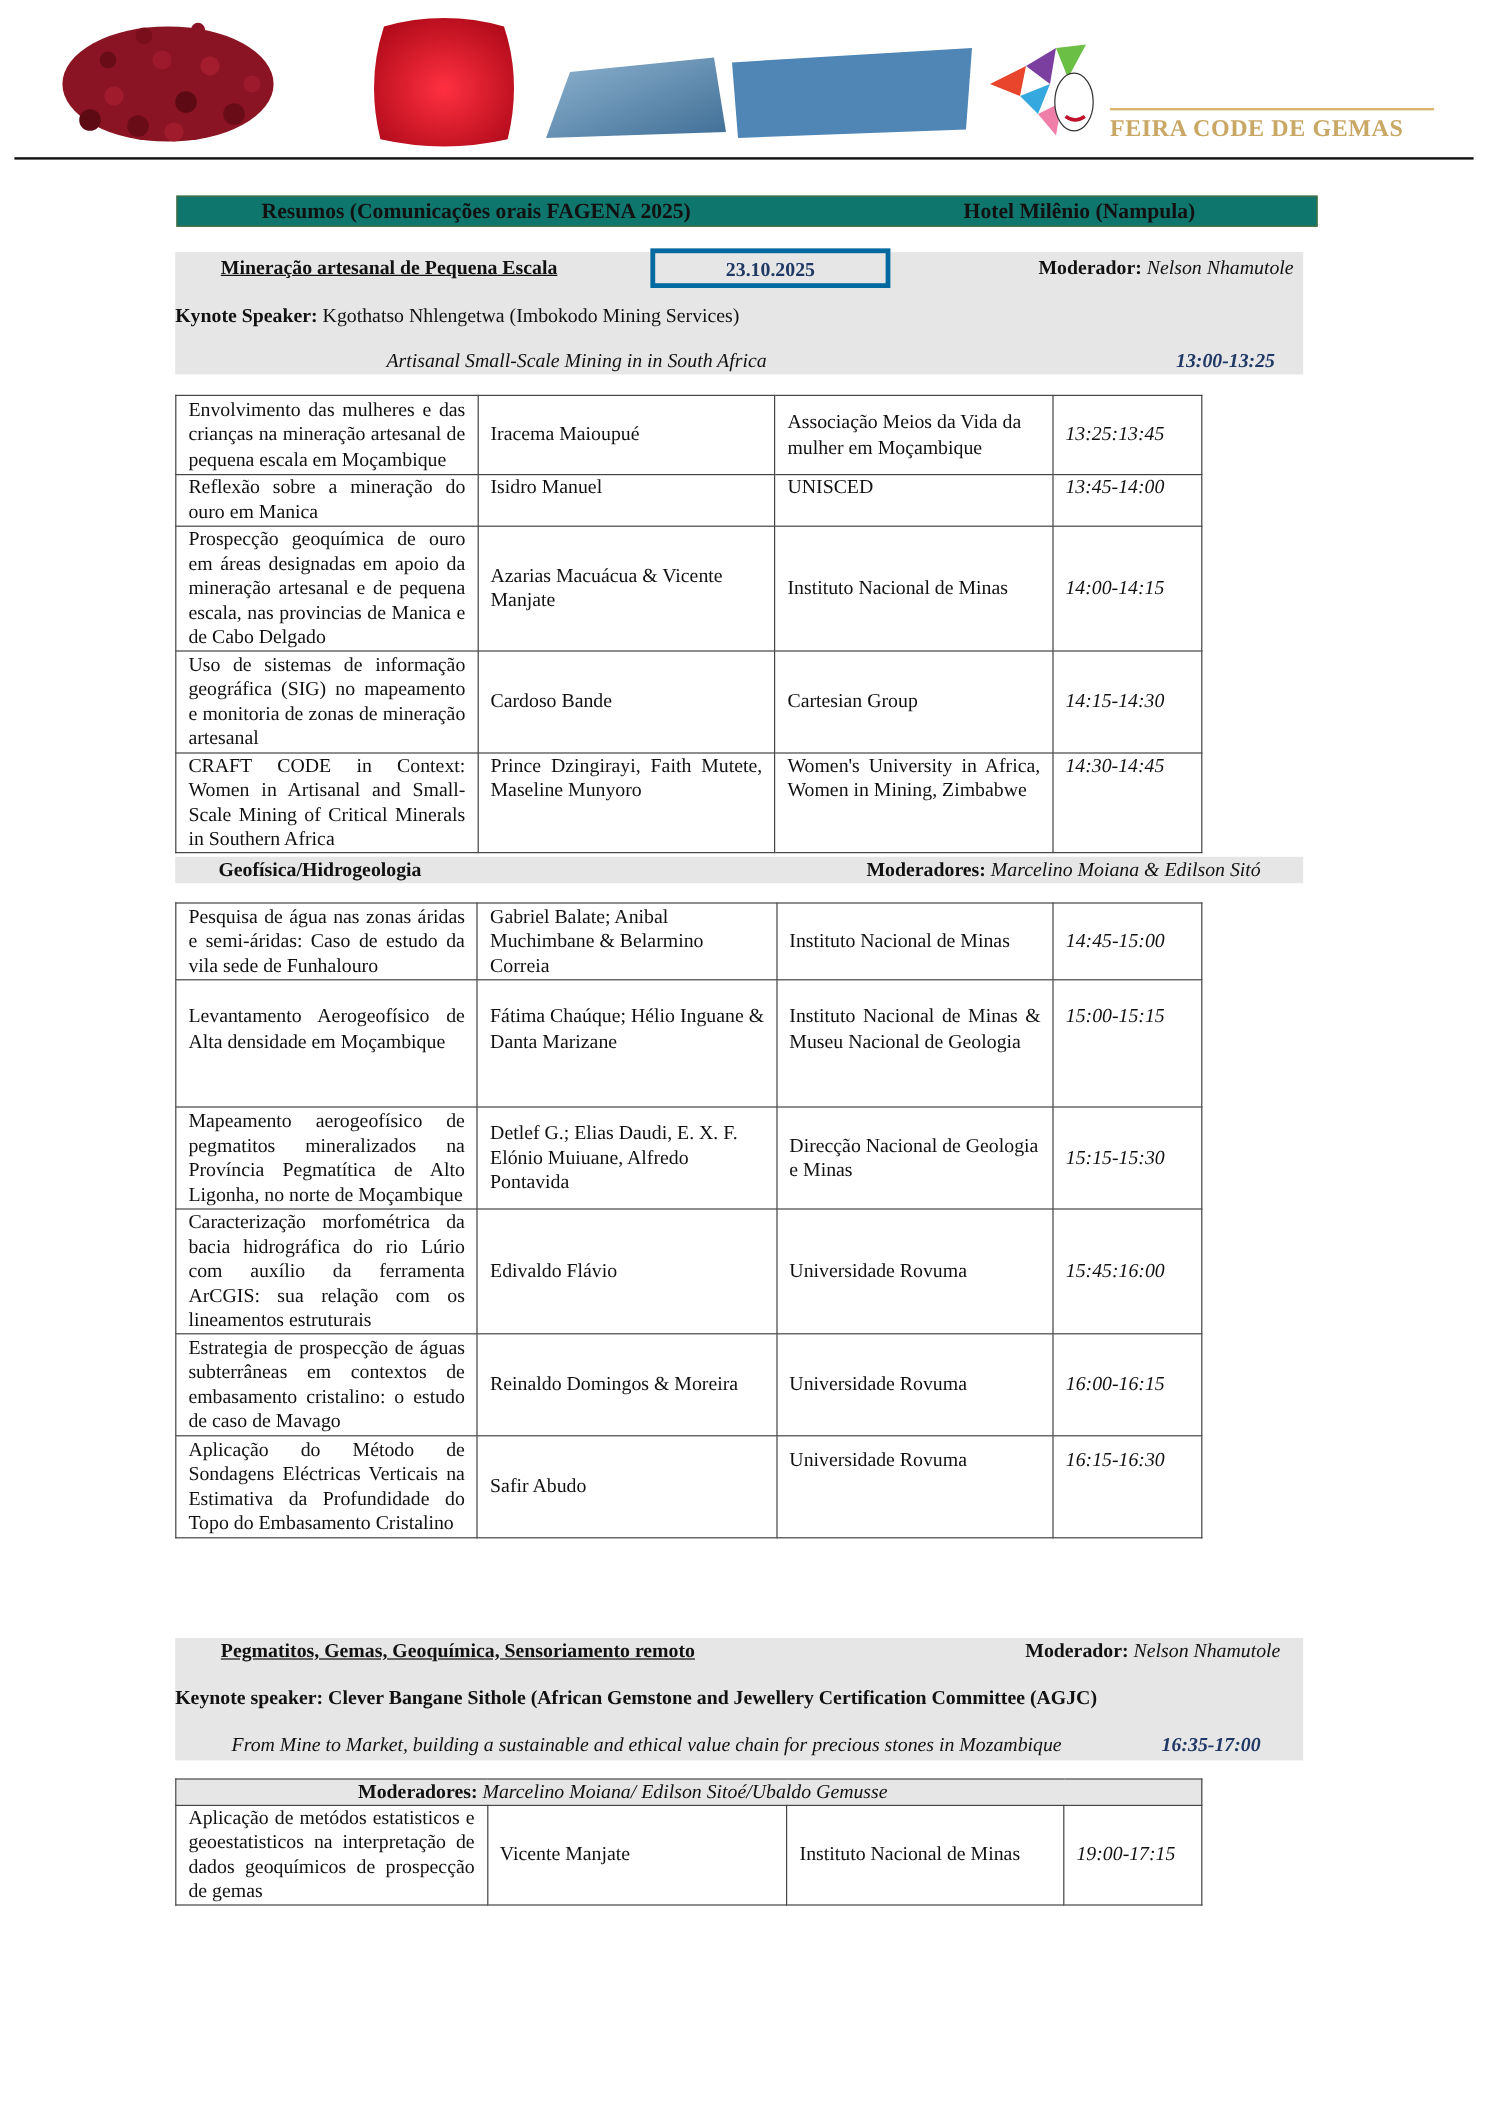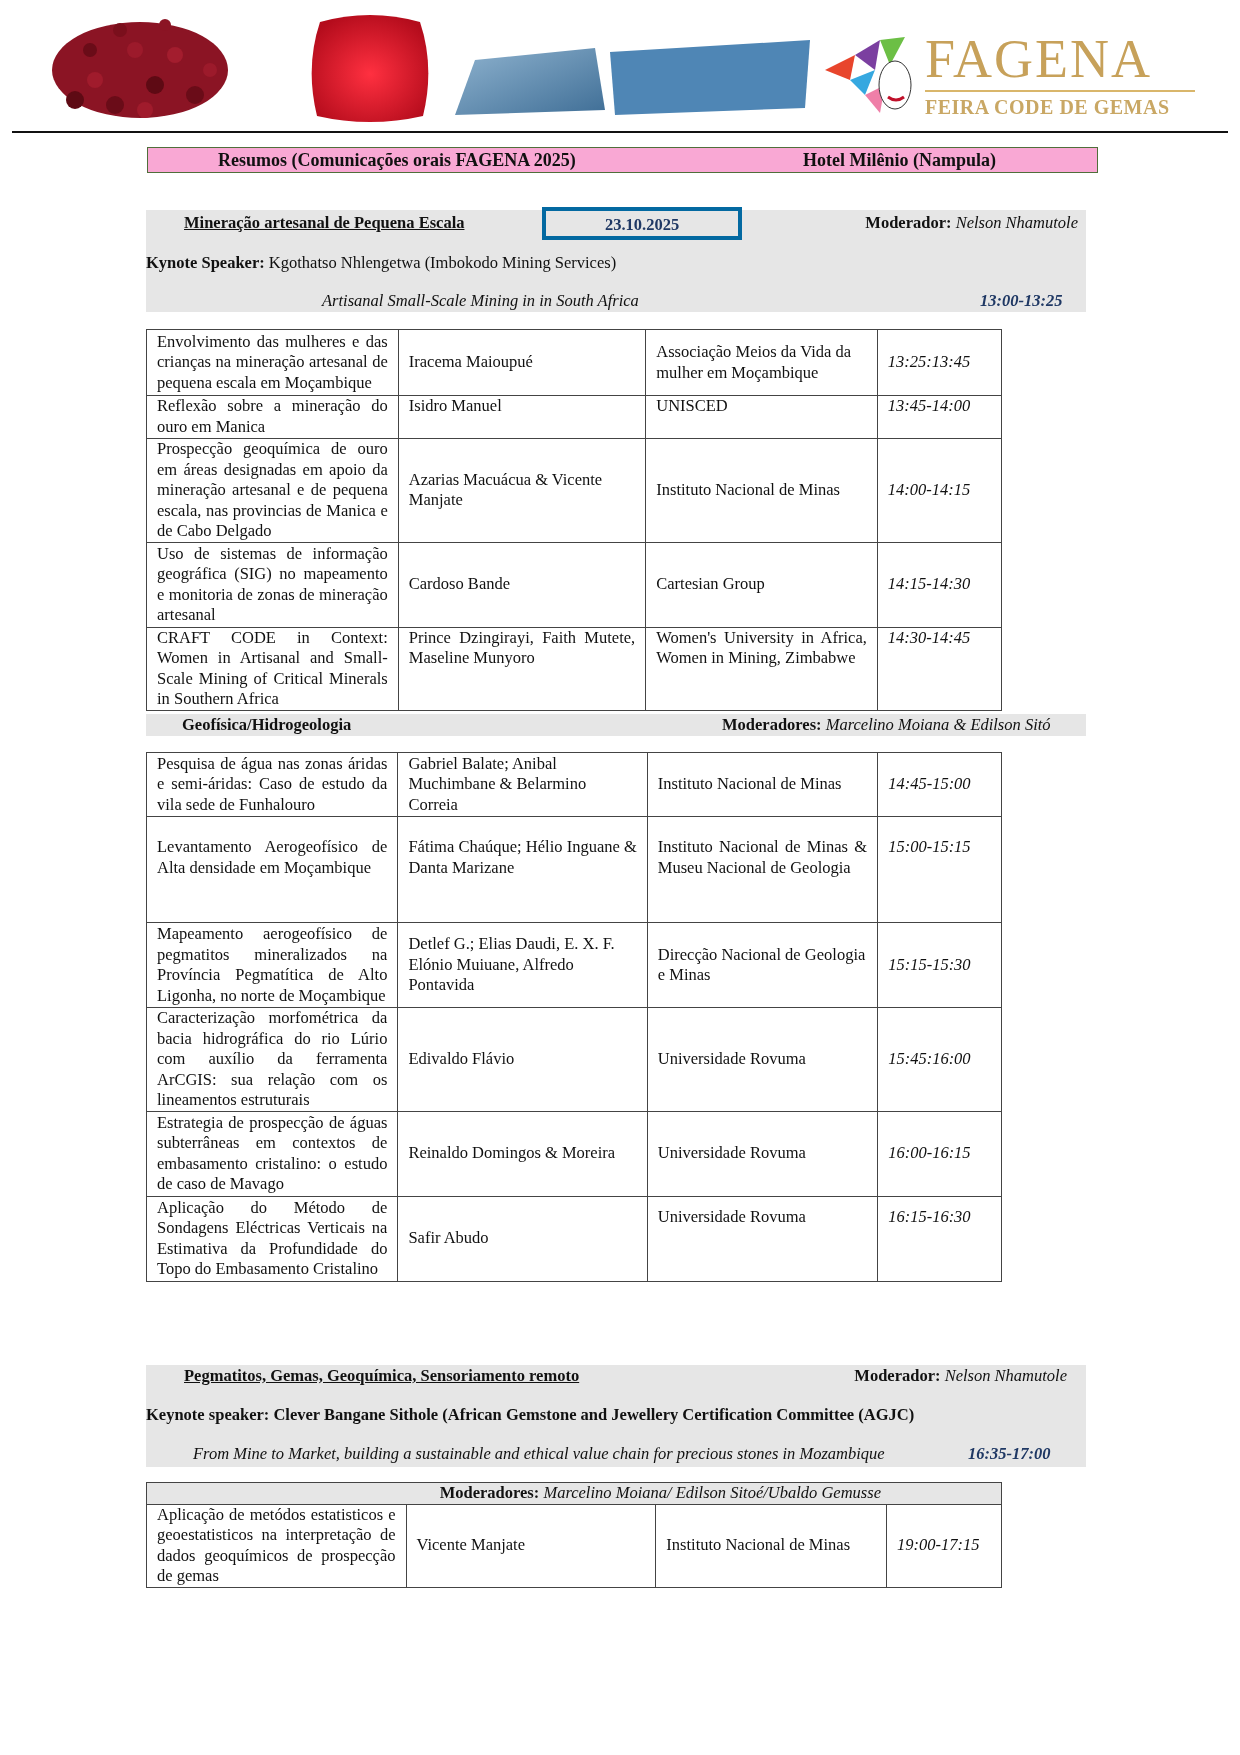--- a/index.html
+++ b/index.html
@@ -40,21 +40,21 @@
 
   
   table.sched { position:absolute; left:146px; border-collapse:collapse; width:856px;
                 font-size:16.5px; line-height:20.5px; }
   table.sched td { border:1px solid #444; vertical-align:middle; padding:0 10px; }
   table.sched td.c1 { width:290px; text-align:justify; }
   table.sched td.c2 { width:292px; }
   table.sched td.c3 { width:264px; }
   table.sched td.c4 { width:112px; font-style:italic; }
   table.sched td.top { vertical-align:top; }
-  .modrow td { background:#e6e6e6; text-align:right; padding-right:120px !important; height:20px;font-family:Liberation Serif, serif; }
+  .modrow td { background:#e6e6e6; text-align:center; padding-right:120px !important; height:20px;font-family:Liberation Serif, serif; }
 </style>
 </head>
 <body>
 
 <div class="banner">
   <svg class="gem gem-garnets" viewBox="0 0 190 112">
     <g fill="#7a0f1c">
       <ellipse cx="95" cy="60" rx="88" ry="48" fill="#8b1424"></ellipse>
       <circle cx="30" cy="90" r="9" fill="#5e0a14"></circle>
         <circle cx="50" cy="70" r="8" fill="#a01b2c"></circle>
@@ -92,28 +92,27 @@
   <div class="logo">
     <svg style="position:absolute;left:0;top:5px" width="100" height="80" viewBox="0 0 100 80">
       <polygon points="5,35 35,20 30,45" fill="#e8452c"></polygon>
       <polygon points="35,20 60,5 55,35" fill="#7b3fa0"></polygon>
       <polygon points="60,5 85,2 70,30" fill="#6cbf45"></polygon>
       <polygon points="30,45 55,35 45,60" fill="#36a8e0"></polygon>
       <polygon points="45,60 65,50 60,78" fill="#ef7fa8"></polygon>
       <ellipse cx="75" cy="50" rx="16" ry="24" fill="#fff" stroke="#333"></ellipse>
       <path d="M68 62 Q76 68 84 62" stroke="#c0102a" stroke-width="3" fill="none"></path>
     </svg>
-    <div class="logo-word">FAGENA</div>
     <div class="logo-line"></div>
     <div class="logo-sub">FEIRA CODE DE GEMAS</div>
   </div>
 </div>
 <div class="header-rule"></div>
 
-<div class="title-bar" style="background: #f9a8d4;">
+<div class="title-bar" style="background: #0f766e; margin-top: 16px;">
   <span class="left">Resumos (Comunicações orais FAGENA 2025)</span>
   <span class="right">Hotel Milênio (Nampula)</span>
 </div>
 
 <div class="band" style="left:146px;top:210px;width:940px;height:102px;"></div>
 <span class="band-text b u" style="left:146px;top:213px;">Mineração artesanal de Pequena Escala</span>
 <div class="date-box">23.10.2025</div>
 <span class="band-text" style="right:162px;top:213px;">
   <span class="b">Moderador:</span>
   <span class="it">Nelson Nhamutole</span>

